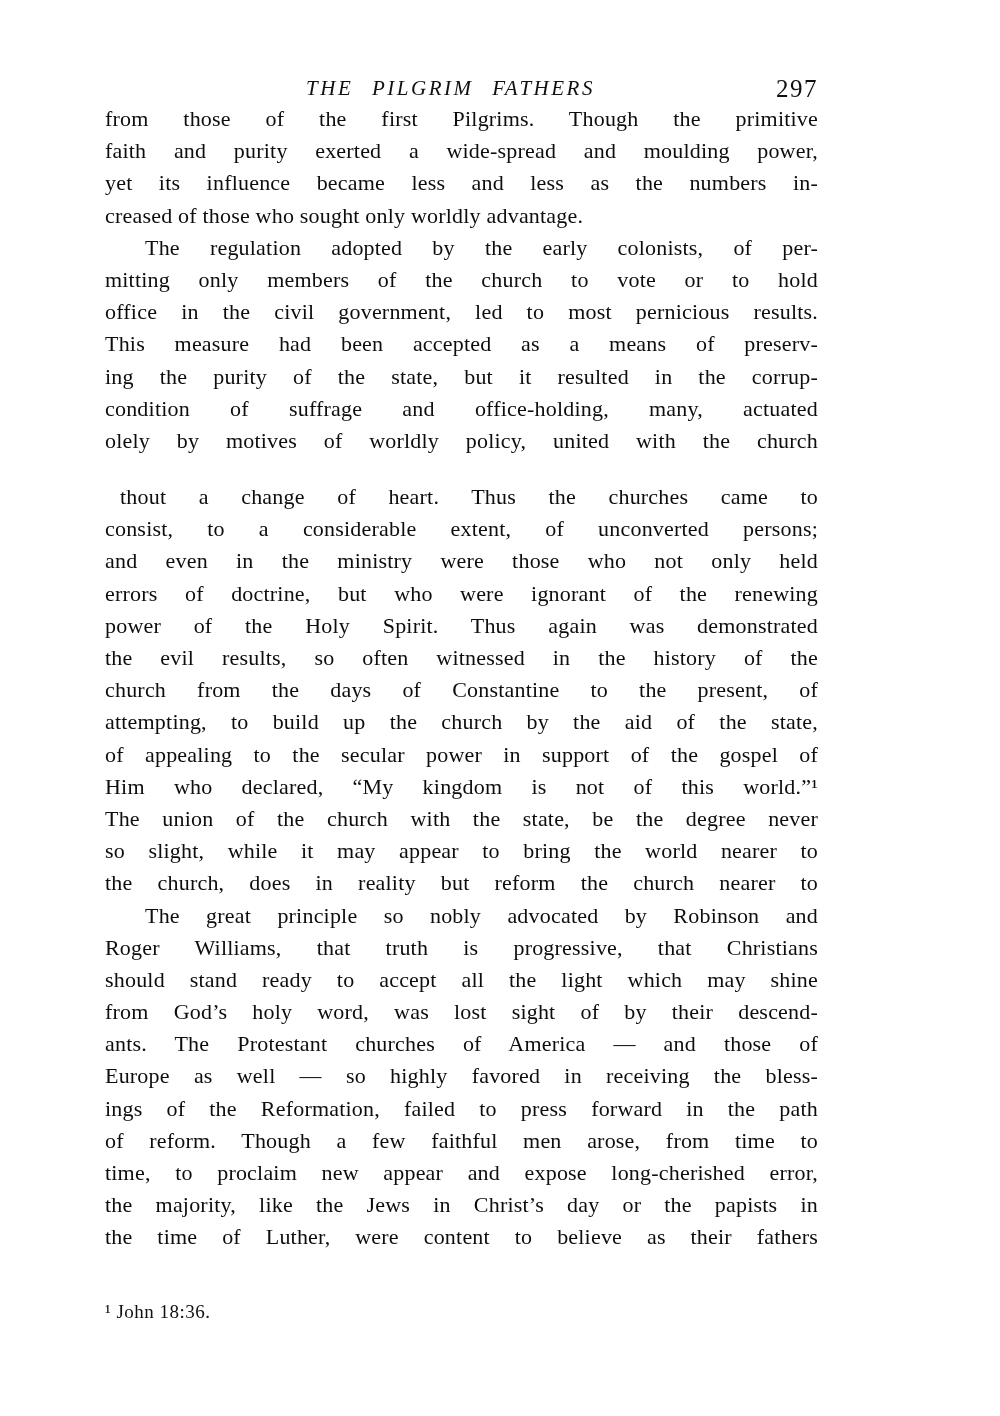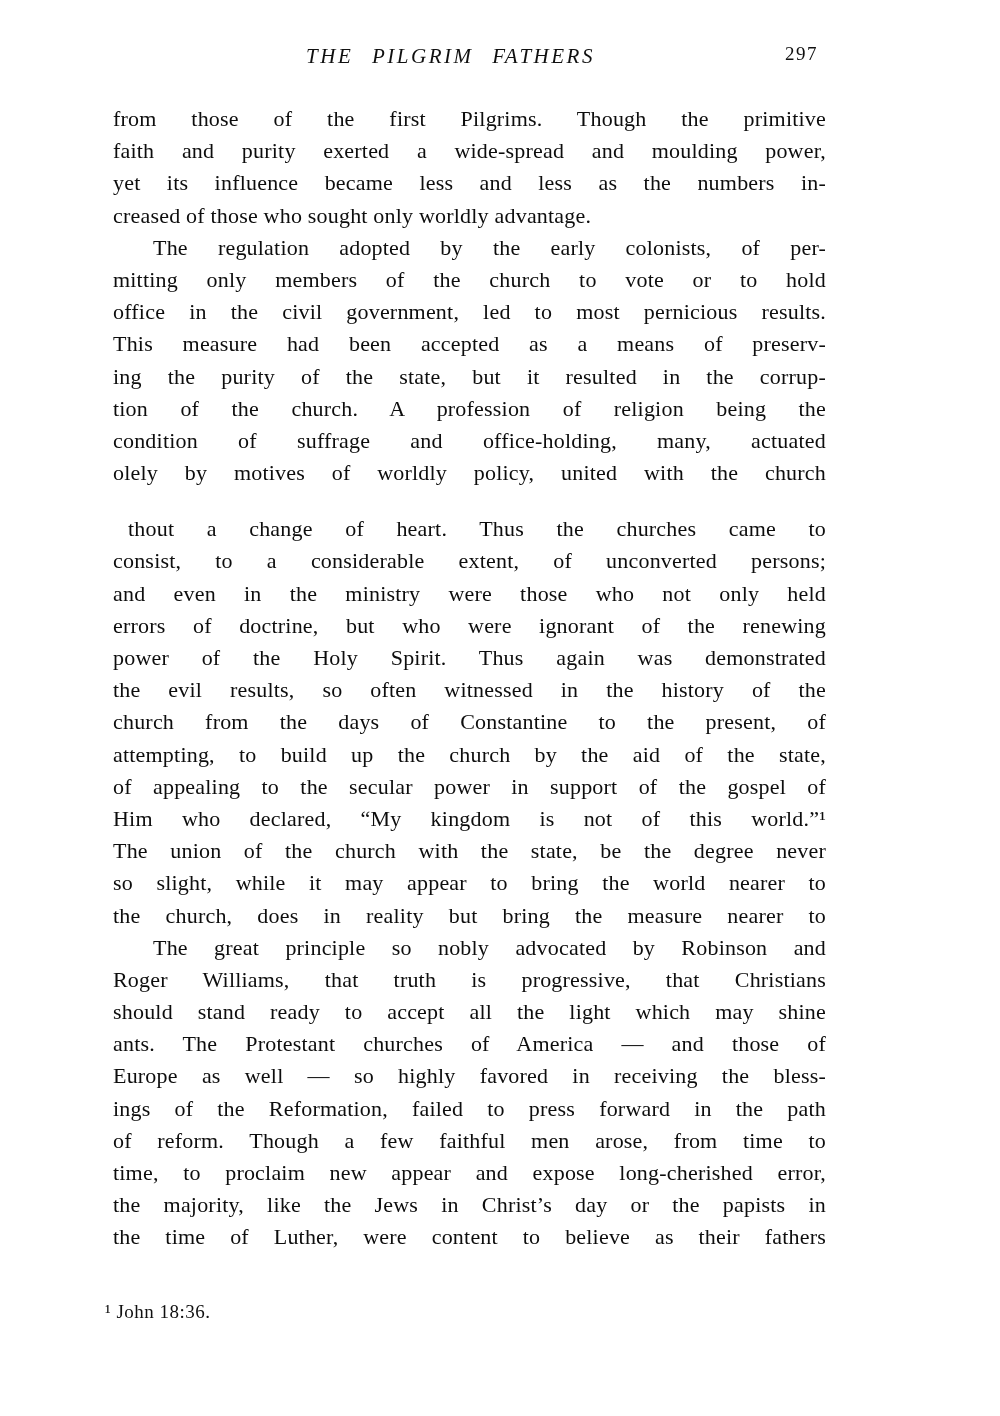--- a/index.html
+++ b/index.html
@@ -12,48 +12,48 @@
     width: 1000px;
     height: 1416px;
     background: #ffffff;
     font-family: "Liberation Serif", "DejaVu Serif", serif;
     color: #0d0d0d;
     overflow: hidden;
   }
   .page-header {
     position: absolute;
     left: 105px;
-    top: 44px;
+    top: 76px;
     width: 713px;
     height: 32px;
   }
   .running-title {
     position: absolute;
     left: 0;
     right: 0;
     top: 0;
     text-align: center;
     font-style: italic;
     font-size: 21px;
     letter-spacing: 2.5px;
     word-spacing: 11px;
     padding-right: 22px;
     color: #101010;
   }
   .page-number {
     position: absolute;
     right: 0;
     top: -1px;
-    font-size: 19px;
+    font-size: 25px;
     letter-spacing: 1.5px;
     color: #101010;
   }
   .text-block {
     position: absolute;
-    left: 113px;
+    left: 105px;
     top: 103px;
     width: 713px;
     font-size: 22px;
     line-height: 32.2px;
     letter-spacing: 0.2px;
   }
   .text-line {
     height: 32.2px;
     text-align: justify;
     text-align-last: justify;
@@ -89,39 +89,39 @@
   <div class="text-block">
       <div class="text-line">from those of the first Pilgrims.  Though the primitive</div>
       <div class="text-line">faith and purity exerted a wide-spread and moulding power,</div>
       <div class="text-line">yet its influence became less and less as the numbers in-</div>
       <div class="text-line no-justify">creased of those who sought only worldly advantage.</div>
       <div class="text-line indent-para">The regulation adopted by the early colonists, of per-</div>
       <div class="text-line">mitting only members of the church to vote or to hold</div>
       <div class="text-line">office in the civil government, led to most pernicious results.</div>
       <div class="text-line">This measure had been accepted as a means of preserv-</div>
       <div class="text-line">ing the purity of the state, but it resulted in the corrup-</div>
-      <div class="text-line">tion of the church.  A profession of religion being the</div>
       <div class="text-line">condition of suffrage and office-holding, many, actuated</div>
       <div class="text-line">olely by motives of worldly policy, united with the church</div>
       <div class="text-line indent-small">thout a change of heart.  Thus the churches came to</div>
       <div class="text-line">consist, to a considerable extent, of unconverted persons;</div>
       <div class="text-line">and even in the ministry were those who not only held</div>
       <div class="text-line">errors of doctrine, but who were ignorant of the renewing</div>
       <div class="text-line">power of the Holy Spirit.  Thus again was demonstrated</div>
       <div class="text-line">the evil results, so often witnessed in the history of the</div>
       <div class="text-line">church from the days of Constantine to the present, of</div>
       <div class="text-line">attempting, to build up the church by the aid of the state,</div>
       <div class="text-line">of appealing to the secular power in support of the gospel of</div>
       <div class="text-line">Him who declared, “My kingdom is not of this world.”¹</div>
       <div class="text-line">The union of the church with the state, be the degree never</div>
       <div class="text-line">so slight, while it may appear to bring the world nearer to</div>
-      <div class="text-line">the church, does in reality but bring the measure nearer to</div>
+      <div class="text-line">the church, does in reality but reform the church nearer to</div>
       <div class="text-line indent-para">The great principle so nobly advocated by Robinson and</div>
       <div class="text-line">Roger Williams, that truth is progressive, that Christians</div>
       <div class="text-line">should stand ready to accept all the light which may shine</div>
+      <div class="text-line">from God’s holy word, was lost sight of by their descend-</div>
       <div class="text-line">ants.  The Protestant churches of America — and those of</div>
       <div class="text-line">Europe as well — so highly favored in receiving the bless-</div>
       <div class="text-line">ings of the Reformation, failed to press forward in the path</div>
       <div class="text-line">of reform.  Though a few faithful men arose, from time to</div>
       <div class="text-line">time, to proclaim new appear and expose long-cherished error,</div>
       <div class="text-line">the majority, like the Jews in Christ’s day or the papists in</div>
       <div class="text-line">the time of Luther, were content to believe as their fathers</div>
     </div>
 
   <div class="footnote">¹ John 18:36.</div>

